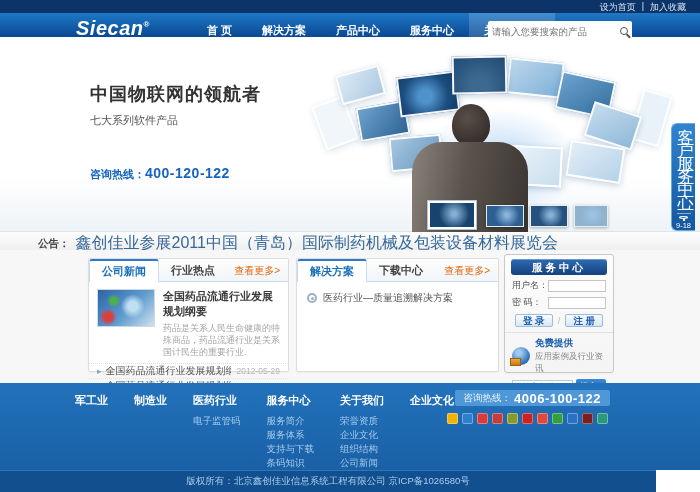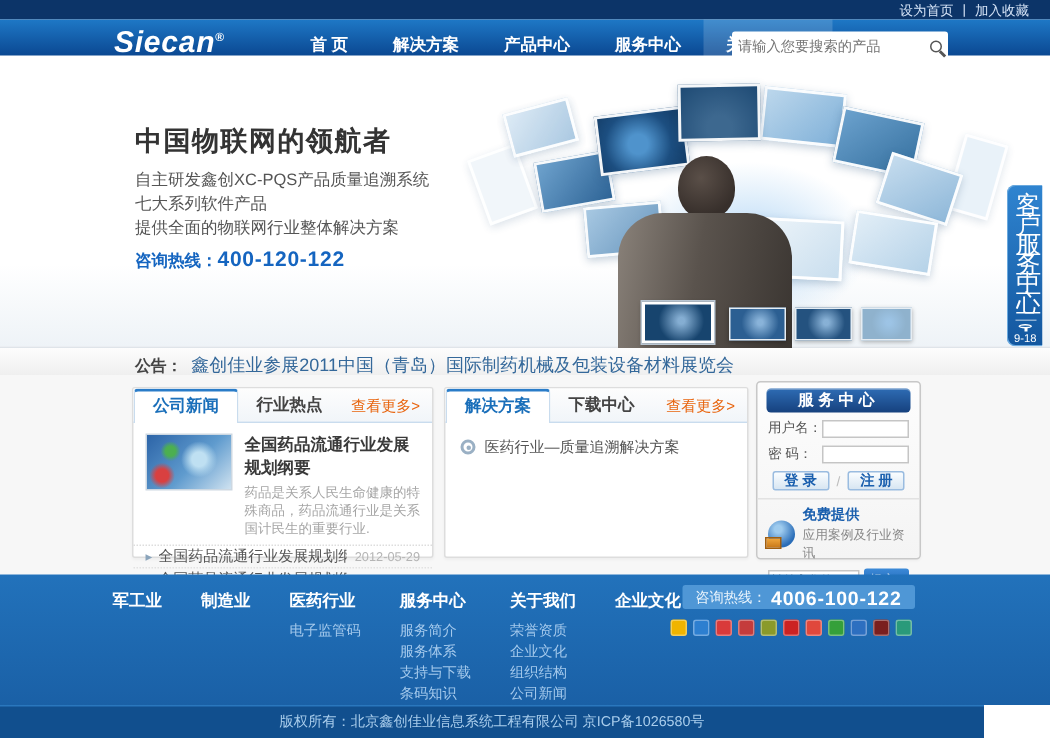--- a/index.html
+++ b/index.html
@@ -75,23 +75,23 @@
               display:flex; flex-direction:column; align-items:center; padding-top:7px; }
   .side-tab-text { font-size:16px; line-height:13px; width:12px; text-align:center;text-decoration:underline; }
   .side-tab-div { width:14px; height:1px; background:rgba(255,255,255,.5); margin:4px 0 3px; }
   .clock { position:relative; width:9px; height:9px; border:1.5px solid #fff; border-radius:50%; }
   .clock::after { content:""; position:absolute; left:3px; top:1px; width:1.5px; height:3px; background:#fff; }
   .side-tab-hours { font-size:7.5px; margin-top:2px; }
 
   
   .announce { position:absolute; left:0; top:232px; width:700px; height:24px;
               background:linear-gradient(#fdfdfd,#ebebeb); border-bottom:1px solid #d5d5d5;
-              display:flex; align-items:center; padding-left:90px; }
+              display:flex; align-items:center; padding-left:38px; }
   .announce .lbl { font-size:10.5px; font-weight:bold; color:#444; margin-right:6px; }
-  .announce .txt { font-size:12px; color:#34689a; cursor:pointer; }
+  .announce .txt { font-size:16px; color:#34689a; cursor:pointer; }
 
   
   .main { position:absolute; left:0; top:250px; width:700px; height:133px; background:#f7f7f7; }
   .panel { position:absolute; background:#fff; border:1px solid #ddd; border-radius:2px; box-shadow:0 1px 2px rgba(0,0,0,.04); }
   .panel-news { left:88px; top:8px; width:201px; height:114px; }
   .panel-sol  { left:296px; top:8px; width:203px; height:114px; }
   .tabrow { position:relative; height:23px; background:linear-gradient(#fdfdfd,#f1f5f9);
             border-bottom:1px solid #c9dcee; display:flex; align-items:stretch; }
   .tab { padding:0 12px; font-size:11px; font-weight:bold; color:#444; line-height:22px; cursor:pointer; }
   .tab.active { color:#1a6fba; background:#fff; border:1px solid #c9dcee; border-bottom:0; border-top:2px solid #2a7cc8;
@@ -223,23 +223,21 @@
         </div>
       <div class="thumb t3">
           <span class="spot"></span>
         </div>
       <div class="thumb t4">
           <span class="spot"></span>
         </div>
     </div>
     <div class="hero-title">中国物联网的领航者</div>
     <div class="hero-lines">
-      <div>自主研发鑫创XC-PQS产品质量追溯系统</div>
       <div>七大系列软件产品</div>
-      <div>提供全面的物联网行业整体解决方案</div>
     </div>
     <div class="hero-hotline">
       <span class="lbl">咨询热线：</span><span class="num">400-120-122</span>
     </div>
   </div>
 
   <div class="side-tab">
     <div class="side-tab-text">客户服务中心</div>
     <div class="side-tab-div"></div>
     <span class="clock"></span>

